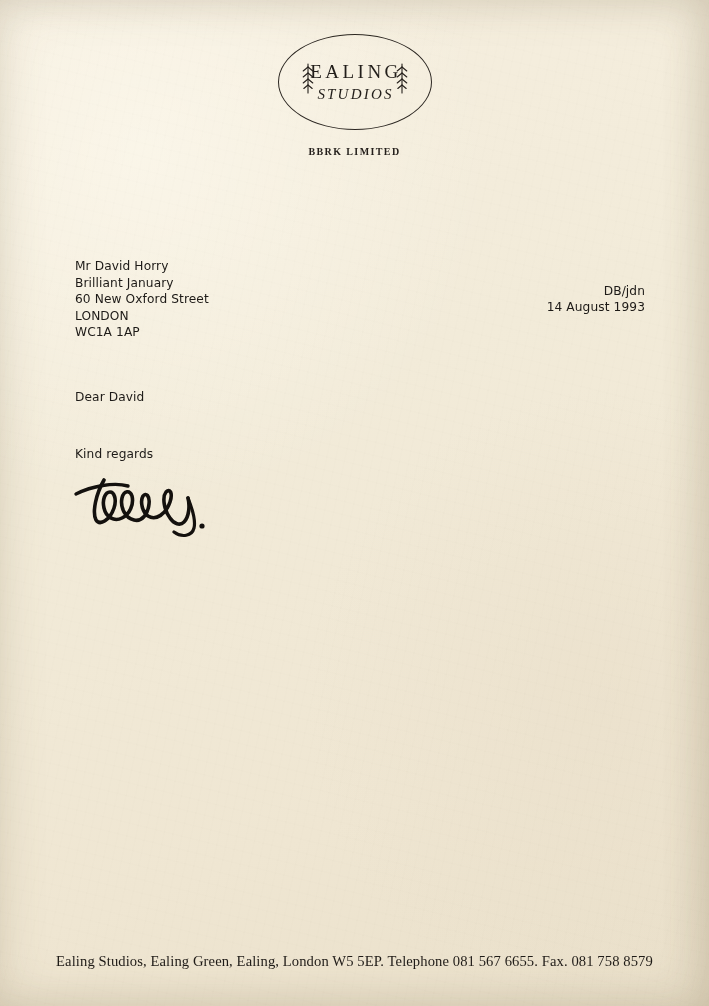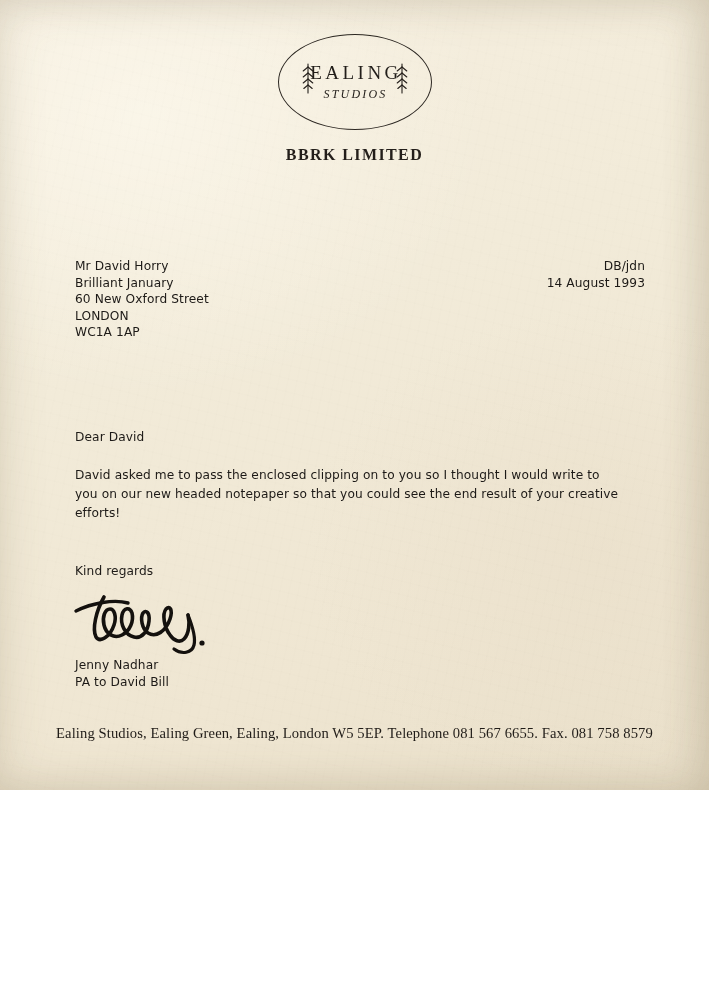--- a/index.html
+++ b/index.html
@@ -6,21 +6,21 @@
     margin: 0;
     padding: 0;
     background: #ffffff;
   }
   body {
     font-family: "Liberation Sans", sans-serif;
   }
   .page {
     position: relative;
     width: 709px;
-    height: 790px;
+    height: 1006px;
     overflow: hidden;
     background: #f3ecdc;
     background-image:
       radial-gradient(ellipse 70% 50% at 20% 15%, rgba(255,252,242,0.55), rgba(255,252,242,0) 70%),
       radial-gradient(ellipse 60% 45% at 85% 70%, rgba(232,221,200,0.5), rgba(232,221,200,0) 70%),
       linear-gradient(160deg, #f6efe0 0%, #f2ebd9 40%, #efe6d2 75%, #e9dfc9 100%);
   }
   
   .grain {
     position: absolute;
@@ -70,71 +70,71 @@
   .logo-line1 {
     font-family: "Liberation Serif", serif;
     font-size: 19px;
     letter-spacing: 3.5px;
     color: #221e1a;
     padding-left: 3px;
   }
   .logo-line2 {
     font-family: "Liberation Serif", serif;
     font-style: italic;
-    font-size: 12px;
+    font-size: 15px;
     letter-spacing: 2.2px;
     color: #221e1a;
     padding-left: 2px;
   }
   .wheat {
     position: absolute;
     width: 16px;
     height: 34px;
     top: 26px;
   }
   .wheat.left  { left: 21px; }
   .wheat.right { right: 21px; }
   .company-line {
     margin-top: 12px;
     font-family: "Liberation Serif", serif;
     font-weight: bold;
-    font-size: 16px;
+    font-size: 10px;
     letter-spacing: 1.4px;
     color: #241f1b;
   }
 
   
   .letter-body {
     position: absolute;
     left: 75px;
     right: 60px;
     top: 258px;
     color: #1d1a17;
   }
   .addr-row {
     display: flex;
     justify-content: space-between;
-    align-items: flex-start;
+    align-items: center;
     gap: 28px;
   }
   .recipient,
   .ref-block,
   .salutation,
   .para,
   .closing,
   .signer {
     font-family: "DejaVu Sans", sans-serif;
     font-size: 12.2px;
     line-height: 16.6px;
     color: #1d1a17;
     letter-spacing: .1px;
   }
   .recipient div, .ref-block div, .signer div { white-space: pre; }
   .ref-block { text-align: right; padding-right: 4px; }
-  .salutation { margin-top: 88px; }
+  .salutation { margin-top: 48px; }
   .para {
     margin-top: 20px;
     max-width: 546px;
     line-height: 19px;
   }
   .closing { margin-top: 40px; }
 
   .signature {
     margin-top: 6px;
     margin-left: -5px;
@@ -142,21 +142,21 @@
     width: 200px;
     position: relative;
   }
   .signer { margin-top: 0px; }
 
   
   .footer {
     position: absolute;
     left: 0;
     right: 0;
-    bottom: 48px;
+    bottom: 36px;
     text-align: center;
     font-family: "Liberation Serif", serif;
     font-size: 14.6px;
     color: #201c18;
     letter-spacing: .1px;
   }
 </style>
 </head>
 <body>
 
@@ -211,38 +211,33 @@
         <div>WC1A 1AP</div>
       </div>
       <div class="ref-block">
         <div>DB/jdn</div>
         <div>14 August 1993</div>
       </div>
     </div>
 
     <div class="salutation">Dear David</div>
 
-    <div class="para">David asked me to pass the enclosed clipping on to you so I thought I would write to you on our new headed notepaper so that you could see the end result of your creative efforts!</div>
 
     <div class="closing">Kind regards</div>
 
     <div class="signature">
       <svg viewBox="0 0 200 72" width="200" height="72">
         <g fill="none" stroke="#14110e" stroke-linecap="round" stroke-linejoin="round">
           <path d="M6 26 C22 18, 44 14, 58 18" stroke-width="3.4"></path>
           <path d="M34 12 C26 26, 22 44, 26 52 C30 58, 40 52, 44 40 C47 31, 44 24, 40 24 C35 24, 32 32, 34 40 C36 49, 44 54, 52 50 C60 46, 64 36, 62 28 C60 22, 54 22, 52 30 C50 39, 55 50, 64 52 C72 54, 78 46, 79 36 C80 28, 76 24, 73 28 C70 33, 72 44, 78 48 C86 53, 96 46, 100 34 C103 25, 100 20, 96 24 C92 29, 94 42, 100 50 C104 56, 110 58, 114 54 C119 49, 120 38, 118 30" stroke-width="3.6"></path>
           <path d="M118 30 C122 40, 126 52, 124 60 C122 68, 112 70, 104 64" stroke-width="3.2"></path>
           <circle cx="132" cy="58" r="2.6" fill="#14110e" stroke="none"></circle>
         </g>
       </svg>
     </div>
 
-    <div class="signer">
-      <div>Jenny Nadhar</div>
-      <div>PA to David Bill</div>
-    </div>
   </div>
 
   <div class="footer">Ealing Studios, Ealing Green, Ealing, London W5 5EP. Telephone 081 567 6655. Fax. 081 758 8579</div>
 
   <div class="grain"></div>
   <div class="edge-shade"></div>
 </div>
 
 </body></html>

